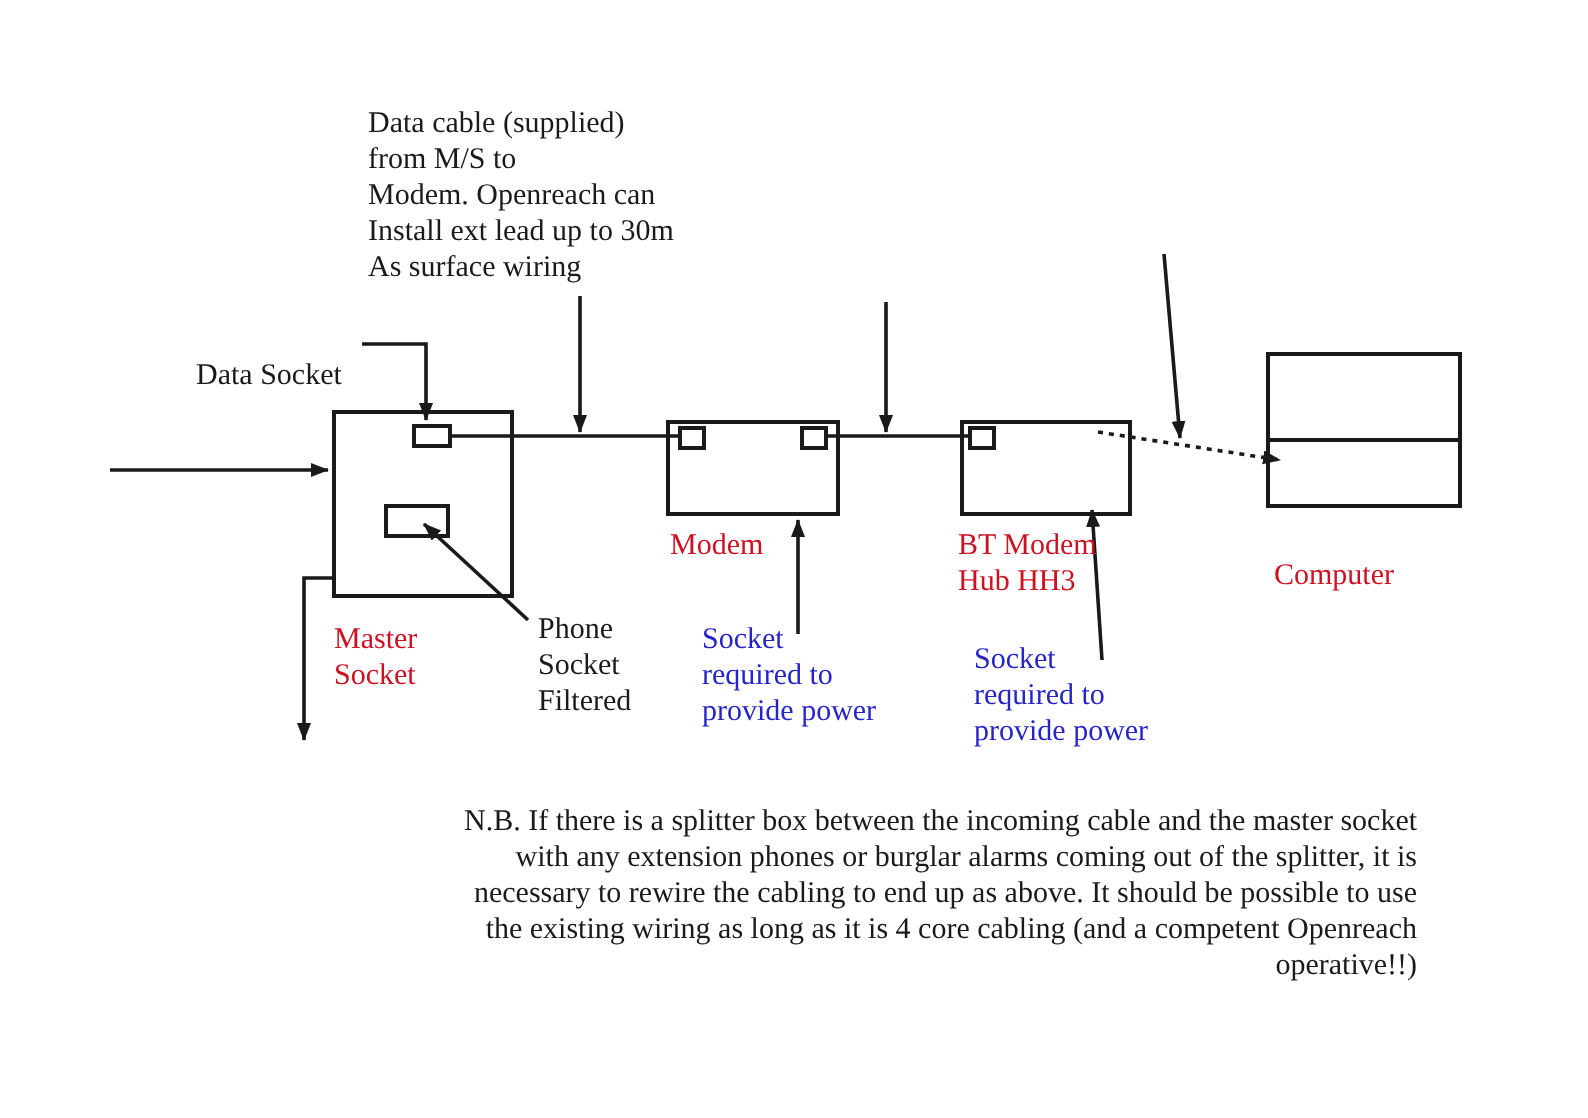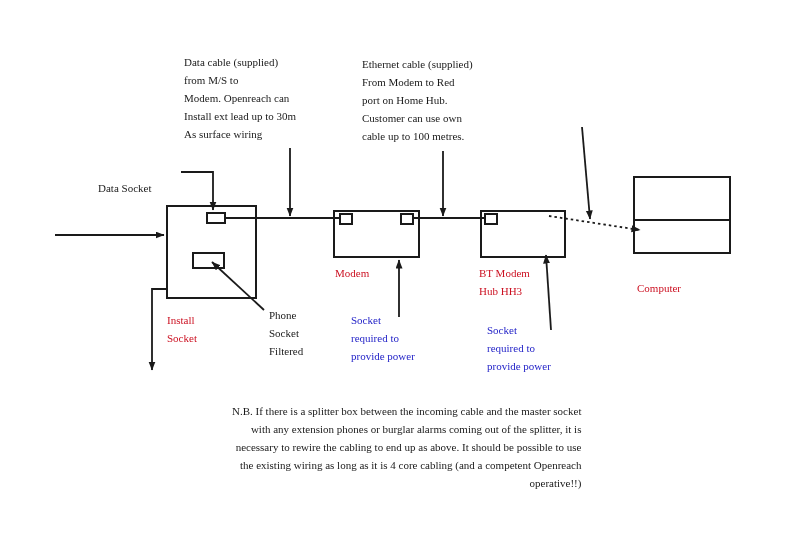--- a/index.html
+++ b/index.html
@@ -6,21 +6,21 @@
   #canvas{
     position:relative;
     width:794px;height:559px;
     background:var(--bg,#fff);
     font-family:"Liberation Serif","DejaVu Serif",serif;
     color:#1a1a1a;
     overflow:hidden;
   }
   .txt{
     position:absolute;
-    font-size:11px;
+    font-size:15px;
     line-height:18px;
     white-space:pre-line;
     font-family:Liberation Serif, serif;
   }
   .red{color:var(--red,#cc1122);}
   .blue{color:var(--blue,#2424c8);}
   .box{
     position:absolute;
     border:2px solid #1a1a1a;
     box-sizing:border-box;
@@ -72,36 +72,31 @@
 
   <div class="box" style="left:633px;top:176px;width:98px;height:78px;">
     <div class="divider"></div>
   </div>
 
   <div class="txt" style="left:184px;top:53px;">Data cable (supplied)
 from M/S to
 Modem. Openreach can
 Install ext lead up to 30m
 As surface wiring</div>
-  <div class="txt" style="left:362px;top:55px;">Ethernet cable (supplied)
-From Modem to Red
-port on Home Hub.
-Customer can use own
-cable up to 100 metres.</div>
   <div class="txt" style="left:98px;top:163px;margin-top:16px;">Data Socket</div>
   <div class="txt" style="left:269px;top:306px;">Phone
 Socket
 Filtered</div>
   <div class="txt" style="left:232px;top:402px;text-align:right;">N.B. If there is a splitter box between the incoming cable and the master socket
 with any extension phones or burglar alarms coming out of the splitter, it is
 necessary to rewire the cabling to end up as above. It should be possible to use
 the existing wiring as long as it is 4 core cabling (and a competent Openreach
 operative!!)</div>
 
-  <div class="txt red" style="left:167px;top:311px;">Install
+  <div class="txt red" style="left:167px;top:311px;">Master
 Socket</div>
   <div class="txt red" style="left:335px;top:264px;">Modem</div>
   <div class="txt red" style="left:479px;top:264px;">BT Modem
 Hub HH3</div>
   <div class="txt red" style="left:637px;top:279px;">Computer</div>
 
   <div class="txt blue" style="left:351px;top:311px;">Socket
 required to
 provide power</div>
   <div class="txt blue" style="left:487px;top:321px;">Socket

